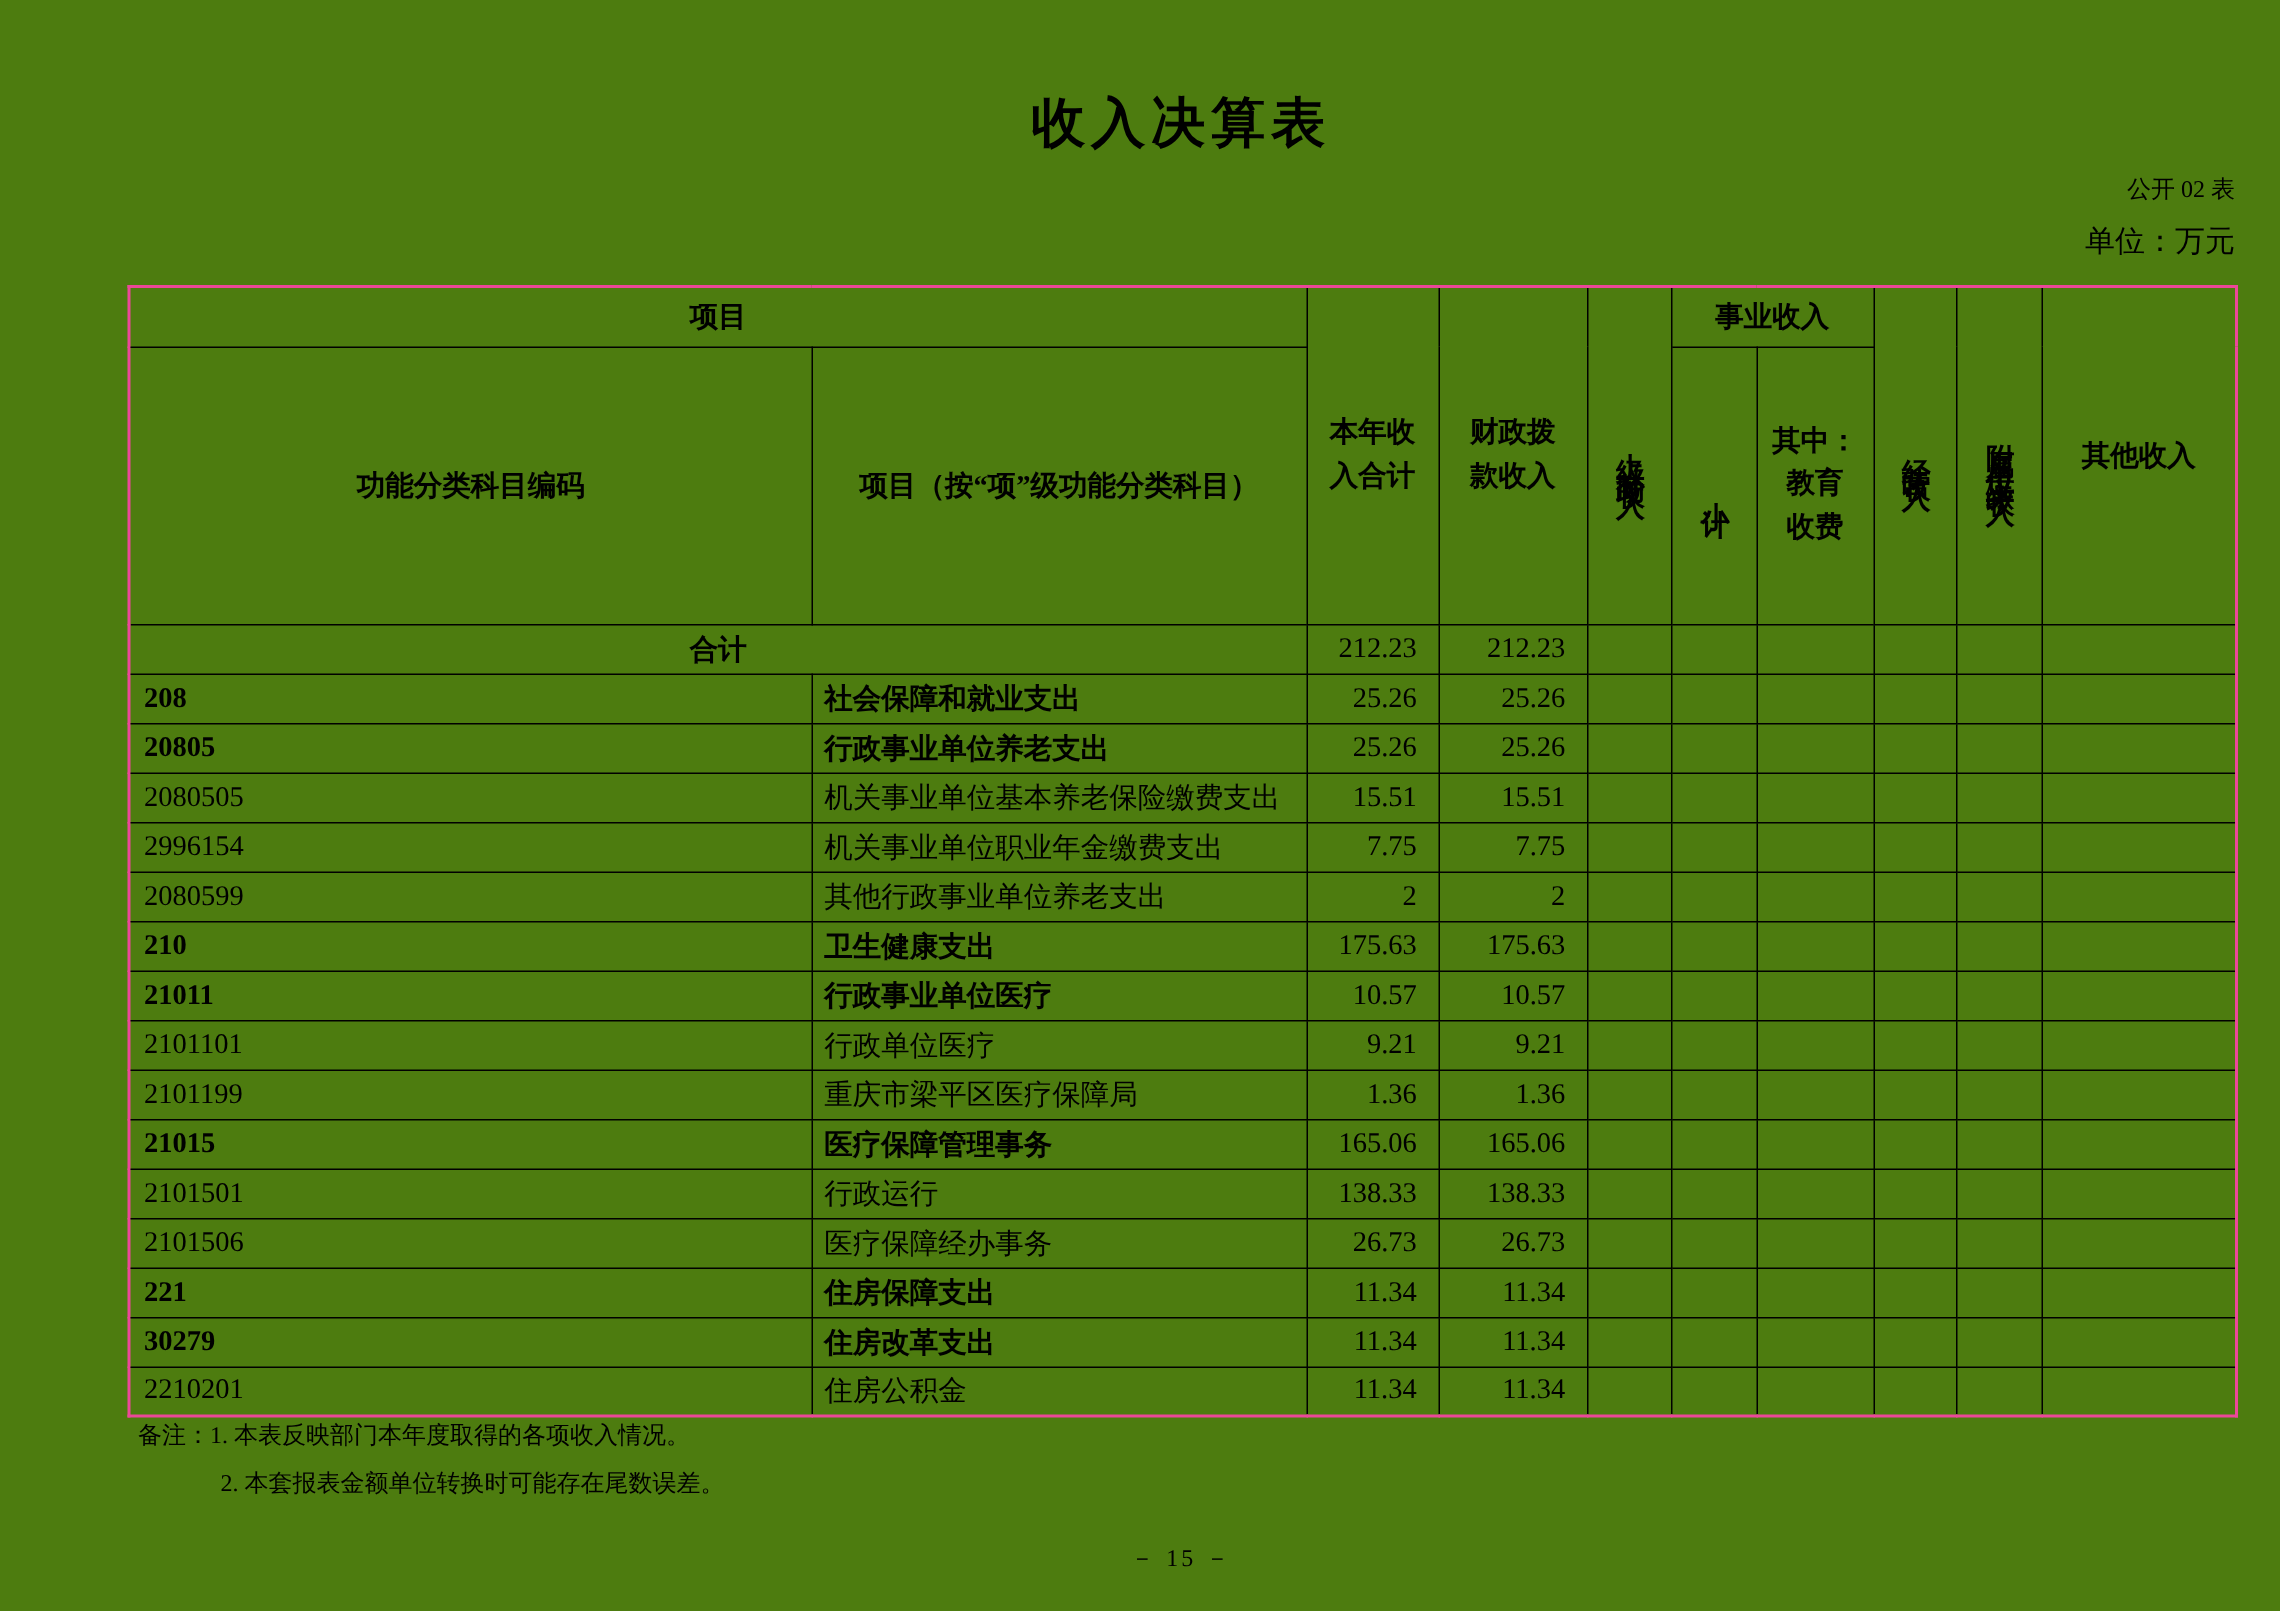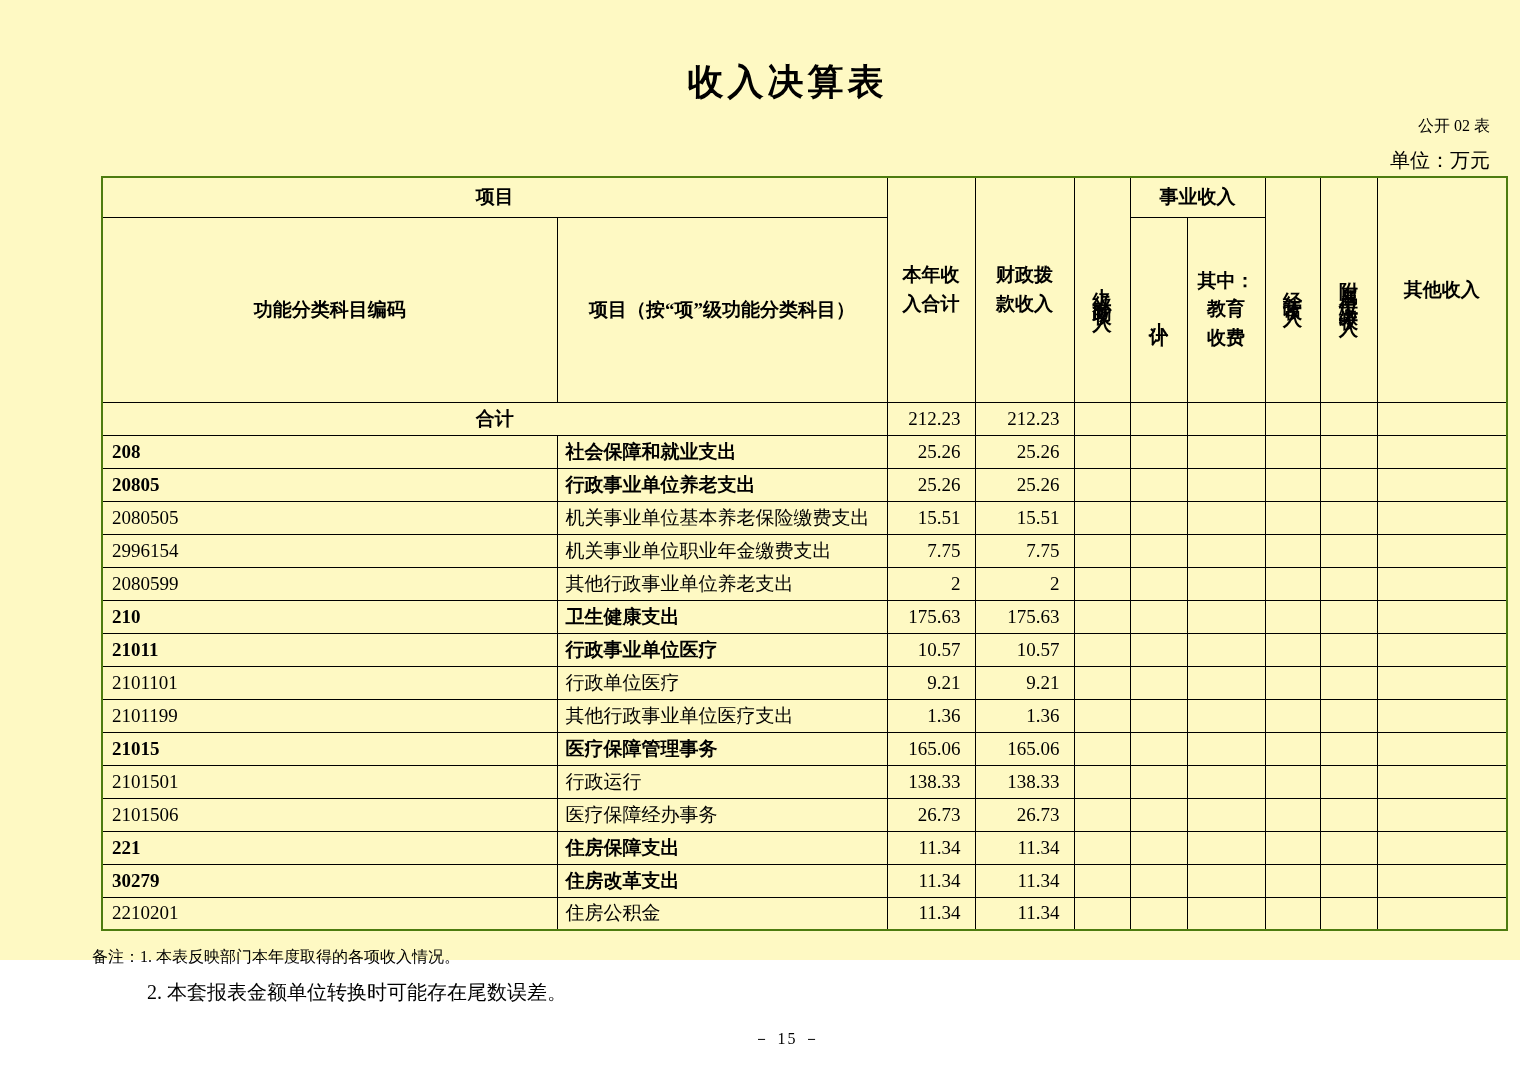--- a/index.html
+++ b/index.html
@@ -4,35 +4,34 @@
 <style>
   * { margin: 0; padding: 0; box-sizing: border-box; }
   html, body { background: #ffffff; }
   body {
     width: 1520px; height: 1074px;
     font-family: "Liberation Serif", "DejaVu Serif", serif;
     color: #000;
     position: relative;
     overflow: hidden;
   }
-  .page { position: relative; width: 1520px; height: 960px; background: #fef9c3; }
+  .page { position: relative; width: 1520px; height: 1074px; background: #4d7c0f; }
 
   .doc-title {
     position: absolute; top: 58px; left: 85px; width: 1405px;
     text-align: center; font-size: 36px; font-weight: bold; letter-spacing: 4px;
   }
   .doc-code  { position: absolute; top: 116px; right: 30px; font-size: 16px; }
   .unit-left { position: absolute; top: 147px; left: 94px;  font-size: 20px; }
   .unit-right{ position: absolute; top: 147px; right: 30px; font-size: 20px; }
 
   table.income {
-    position: absolute; top: 176px; left: 85px; width: 1405px;
+    position: absolute; top: 190px; left: 85px; width: 1405px;
     border-collapse: collapse; table-layout: fixed;
-    border: 2px solid #4d7c0f;
-    margin-left: 16px;
+    border: 2px solid #ec4899;
   }
   table.income td {
     border: 1px solid #000;
     font-size: 19px;
     padding: 0;
     overflow: hidden;
   }
   thead td { font-weight: bold; text-align: center; vertical-align: middle; }
   tr.hrow1 { height: 40px; }
   tr.hrow2 { height: 185px; }
@@ -49,21 +48,21 @@
     letter-spacing: 5px;
   }
 
   tbody td.cell-code { text-align: left; padding-left: 9px; }
   tbody td.cell-name { text-align: left; padding-left: 8px; }
   tbody td.cell-num  { text-align: right; padding-right: 14px; }
   tbody td.total-label { text-align: center; }
   .bold { font-weight: bold; }
 
   .note-line1 { position: absolute; top: 947px; left: 92px;  font-size: 16px; }
-  .note-line2 { position: absolute; top: 979px; left: 147px; font-size: 20px; }
+  .note-line2 { position: absolute; top: 979px; left: 147px; font-size: 16px; }
   .page-number {
     position: absolute; top: 1029px; left: 85px; width: 1405px;
     text-align: center; font-size: 16px; letter-spacing: 2px;
   }
 </style>
 </head>
 <body>
 
 <div class="page">
 
@@ -209,21 +208,21 @@
           <td class="cell-num">9.21</td>
           <td class="cell-num"></td>
           <td class="cell-num"></td>
           <td class="cell-num"></td>
           <td class="cell-num"></td>
           <td class="cell-num"></td>
           <td class="cell-num"></td>
         </tr>
         <tr>
           <td class="cell-code">2101199</td>
-          <td class="cell-name">其他行政事业单位医疗支出</td>
+          <td class="cell-name">重庆市梁平区医疗保障局</td>
           <td class="cell-num">1.36</td>
           <td class="cell-num">1.36</td>
           <td class="cell-num"></td>
           <td class="cell-num"></td>
           <td class="cell-num"></td>
           <td class="cell-num"></td>
           <td class="cell-num"></td>
           <td class="cell-num"></td>
         </tr>
         <tr>

